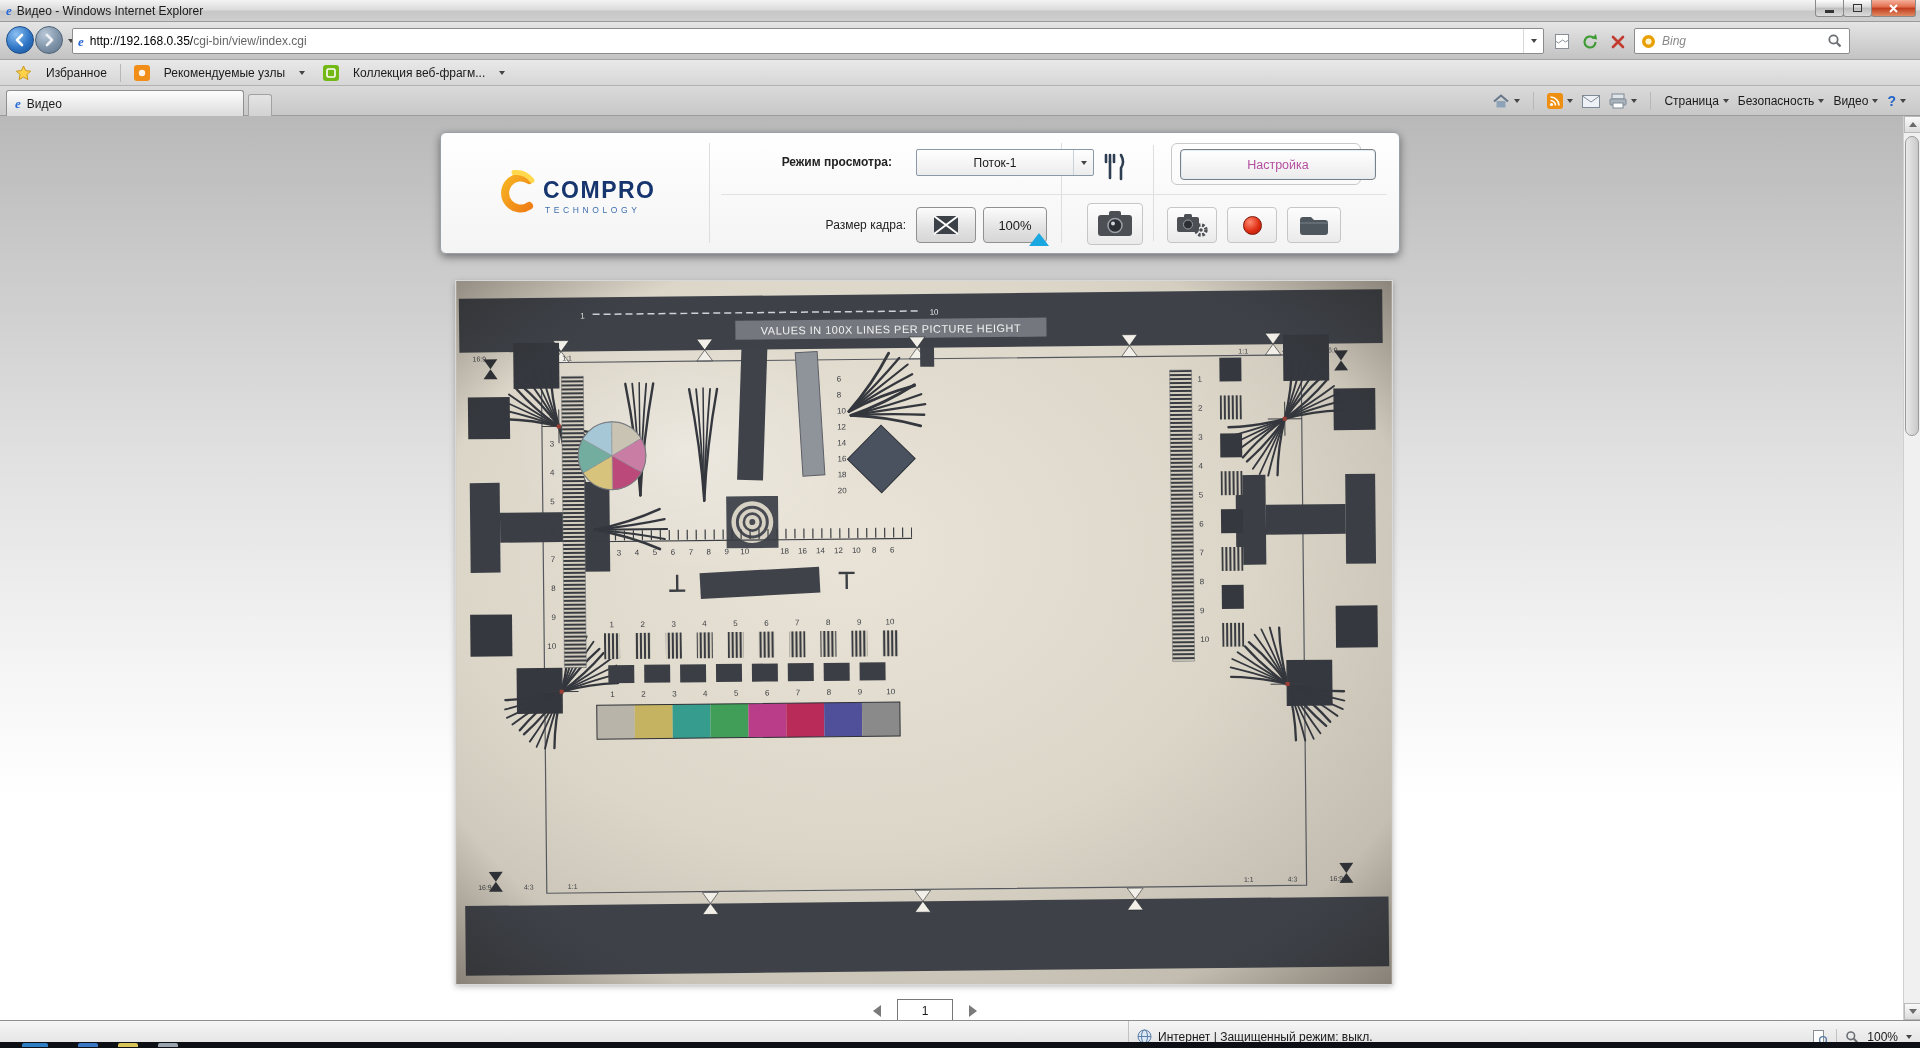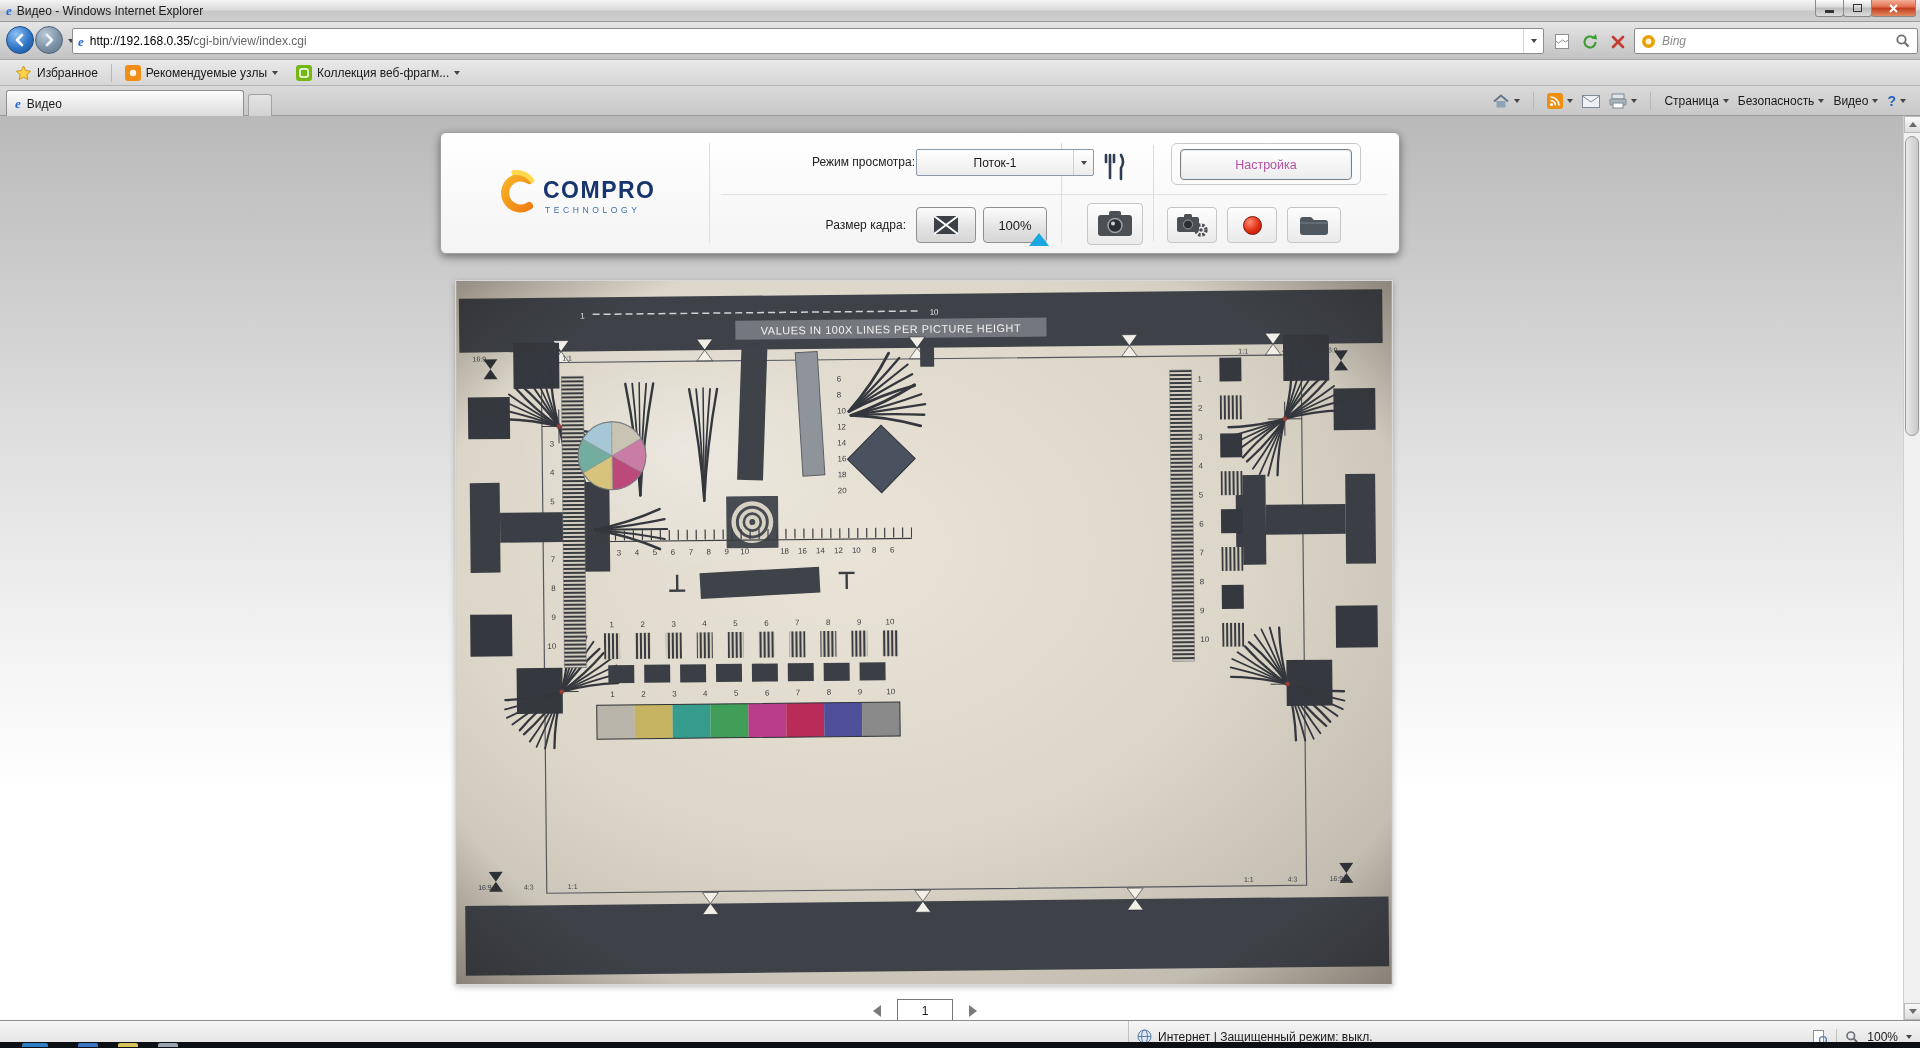--- a/index.html
+++ b/index.html
@@ -28,29 +28,29 @@
   #back-orb { left:6px; top:4px; background:radial-gradient(circle at 35% 28%, #8cc0f2, #2f76c6 55%, #184e92); }
   #fwd-orb { left:35px; top:4px; background:radial-gradient(circle at 35% 28%, #b9c8d8, #7e93a8 55%, #5d7388); border-color:#4f6478; }
   .caret { width:0; height:0; border-left:3.5px solid transparent; border-right:3.5px solid transparent; border-top:4px solid #444; display:inline-block; }
   #addr { position:absolute; left:72px; top:6px; width:1472px; height:26px; background:#fff;
     border:1px solid #8c8c8c; border-radius:2px; display:flex; align-items:center; padding-left:5px; }
   #addr .url { margin-left:6px; white-space:nowrap; overflow:hidden; }
   #addr .dd { margin-left:auto; width:20px; height:100%; border-left:1px solid #d8d8d8;
     display:flex; align-items:center; justify-content:center; }
   .favicon-e { font-family:"Liberation Serif",serif; font-style:italic; font-weight:bold; color:#2a6cd8; font-size:13px; line-height:1; }
   .nav-ic { position:absolute; top:9px; width:24px; height:22px; display:flex; align-items:center; justify-content:center; }
-  #search { position:absolute; left:1634px; top:6px; width:284px; height:26px; background:#fff;
+  #search { position:absolute; left:1634px; top:6px; width:216px; height:26px; background:#fff;
     border:1px solid #8c8c8c; border-radius:2px; display:flex; align-items:center; padding:0 6px; gap:6px; }
   #search input { border:none; outline:none; flex:1; font-size:12px; font-family:inherit; background:transparent; }
   #search input::placeholder { font-style:italic; color:#8a8a8a; opacity:1; }
 
   #favbar { position:absolute; top:60px; left:0; right:0; height:26px;
     background:linear-gradient(#e9e9e9,#d6d6d6); border-bottom:1px solid #b2b2b2;
     display:flex; align-items:center; padding-left:6px; }
-  .fav-btn { display:flex; align-items:center; gap:5px; height:22px; padding:0 9px; border-radius:2px; }
+  .fav-btn { display:flex; align-items:center; gap:14px; height:22px; padding:0 9px; border-radius:2px; }
   .vsep { width:1px; height:18px; background:#b8b8b8; margin:0 4px; }
 
   #tabbar { position:absolute; top:86px; left:0; right:0; height:30px;
     background:linear-gradient(#dadada,#c8c8c8); border-bottom:1px solid #9b9b9b; }
   #tab-active { position:absolute; left:6px; top:4px; width:238px; height:26px;
     background:linear-gradient(#fdfdfd,#e9e9e9 60%,#dcdcdc); border:1px solid #8f8f8f; border-bottom:none;
     border-radius:3px 3px 0 0; display:flex; align-items:center; gap:6px; padding:0 8px; }
   #tab-stub { position:absolute; left:248px; top:8px; width:24px; height:22px;
     background:linear-gradient(#e4e4e4,#d2d2d2); border:1px solid #a2a2a2; border-bottom:none; border-radius:3px 3px 0 0; }
   #cmdbar { position:absolute; right:14px; top:0; height:30px; display:flex; align-items:center; gap:9px; }
@@ -79,21 +79,21 @@
   #view-select { position:absolute; left:475px; top:16px; width:178px; height:27px;
     background:linear-gradient(#ffffff,#ececec); border:1px solid #8a99a8; border-radius:2px;
     display:flex; align-items:center; }
   #view-select .val { flex:1; text-align:center; }
   #view-select .dd { width:20px; height:100%; border-left:1px solid #c8d2dc; display:flex; align-items:center; justify-content:center; }
   .pbtn { position:absolute; background:linear-gradient(#fcfcfc,#e2e2e2 60%,#d6d6d6); border:1px solid #909090;
     border-radius:4px; display:flex; align-items:center; justify-content:center; }
   .icon-btn { position:absolute; background:linear-gradient(#fdfdfd,#eaeaea); border:1px solid #c6c6c6;
     border-radius:4px; display:flex; align-items:center; justify-content:center; }
   #settings-frame { position:absolute; left:730px; top:10px; width:190px; height:42px; border:1px solid #c9c9c9; border-radius:6px; }
-  #settings-btn { position:absolute; left:8px; top:5px; width:172px; height:31px;
+  #settings-btn { position:absolute; left:8px; top:5px; width:196px; height:31px;
     background:linear-gradient(#ffffff,#ececec); border:1px solid #7f7f7f; border-radius:4px;
     box-shadow:inset 0 0 0 1px #dcecf8; display:flex; align-items:center; justify-content:center;
     color:#b44fa0; font-size:12.5px; }
   #record-dot { width:19px; height:19px; border-radius:50%;
     background:radial-gradient(circle at 35% 30%, #ff8a72, #e03014 55%, #a81404); border:1px solid #7c1204; }
   #collapse-tri { position:absolute; left:588px; top:100px; width:0; height:0;
     border-left:10px solid transparent; border-right:10px solid transparent; border-bottom:13px solid #1ba7e0; }
 
   
   #video-frame { position:absolute; left:455px; top:164px; width:938px; height:705px; border:1px solid #d8d8d8;
@@ -294,21 +294,21 @@
       <path d="M31 7.5 A 20 20 0 0 1 49 15.5" fill="none" stroke="#ffd84d" stroke-width="5" stroke-linecap="round"></path>
       <text x="60" y="33" font-size="23" font-weight="bold" fill="#16356e" letter-spacing="1.5">COMPRO</text>
       <text x="62" y="48" font-size="8.5" fill="#3f6fae" letter-spacing="3.6">TECHNOLOGY</text>
     </svg>
 
     <div class="pdiv-v" style="left:268px;"></div>
     <div class="pdiv-v" style="left:620px;"></div>
     <div class="pdiv-h"></div>
     <div class="pdiv-v" style="left:712px; top:12px; bottom:12px;"></div>
 
-    <div class="plabel" style="left:309px; top:22px;">Режим просмотра:</div>
+    <div class="plabel" style="left:286px; top:22px;font-weight:bold;">Режим просмотра:</div>
     <div id="view-select">
       <span class="val">Поток-1</span>
       <span class="dd">
           <span class="caret"></span>
         </span>
     </div>
 
     <div class="plabel" style="left:300px; top:85px;text-align:right;">Размер кадра:</div>
     <div class="pbtn" style="left:475px; top:74px; width:60px; height:36px;">
       <svg width="26" height="20">

